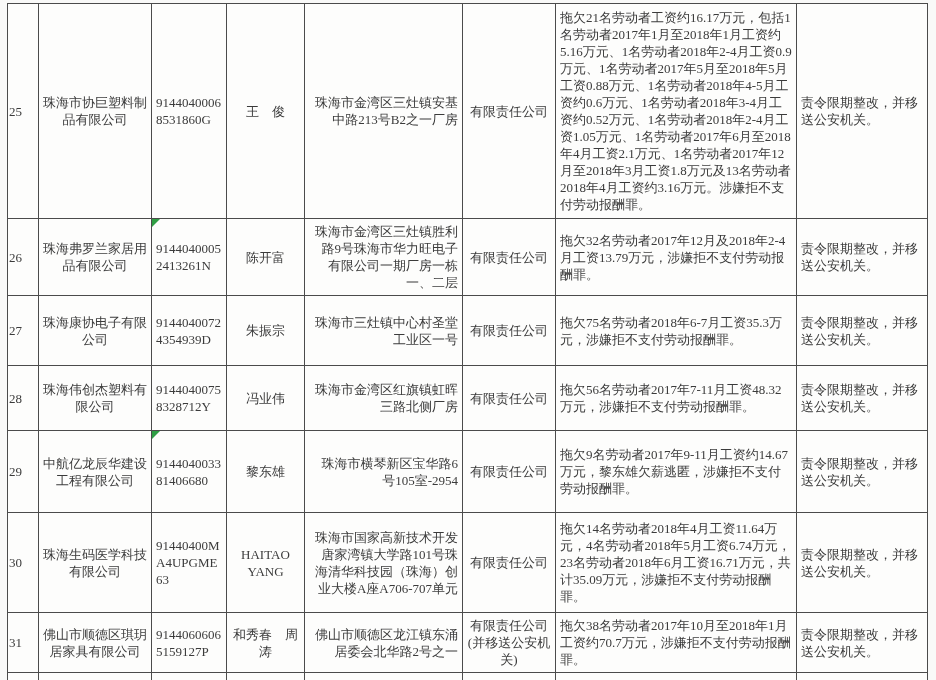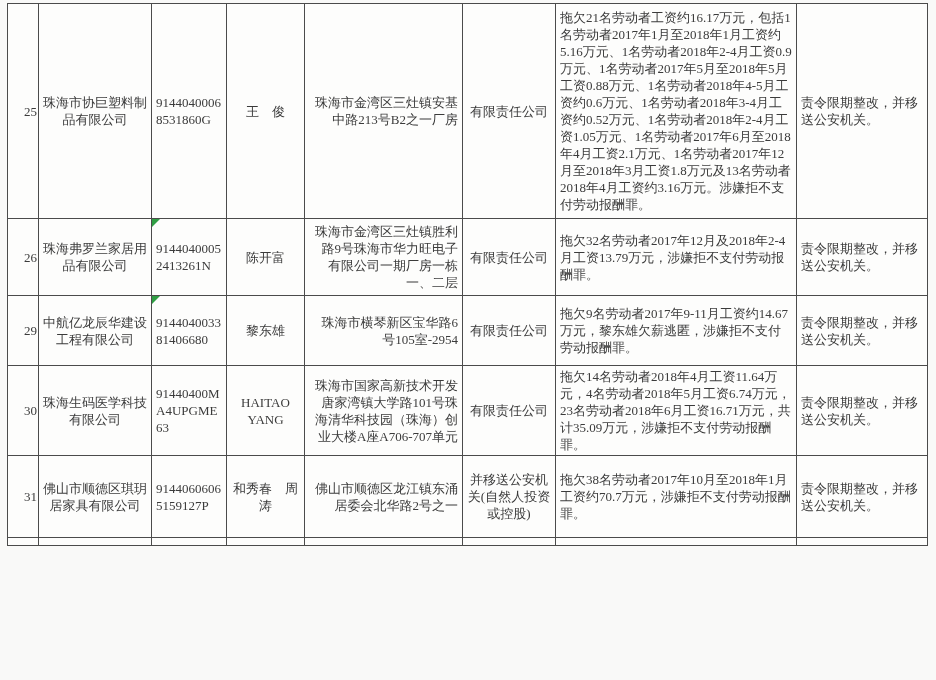--- a/index.html
+++ b/index.html
@@ -16,21 +16,21 @@
   td{
     border:1px solid #4b4b4b;
     vertical-align:middle;
     color:#3b3b3b;
     font-size:13px;
     line-height:17px;
     padding:2px 4px;
     overflow:hidden;
     word-break:break-word;
   }
-  .c-no{text-align:right;padding:2px 1px;}
+  .c-no{text-align:left;padding:2px 1px;}
   .c-company{text-align:center;}
   .c-code{word-break:break-all;text-align:left;}
   .c-person{text-align:center;font-family:Liberation Serif, serif;}
   .c-address{text-align:right;}
   .c-type{text-align:center;padding:2px 2px;margin-left:41px;}
   .c-violation{text-align:left;margin-left:32px;}
   .c-penalty{text-align:left;}
   
   tbody tr:nth-child(1){height:215px;}
   tbody tr:nth-child(2){height:77px;}
@@ -81,20 +81,40 @@
     <td class="c-no">26</td>
     <td class="c-company">珠海弗罗兰家居用品有限公司</td>
     <td class="c-code marker">91440400052413261N</td>
     <td class="c-person">陈开富</td>
     <td class="c-address">珠海市金湾区三灶镇胜利路9号珠海市华力旺电子有限公司一期厂房一栋一、二层</td>
     <td class="c-type">有限责任公司</td>
     <td class="c-violation">拖欠32名劳动者2017年12月及2018年2-4月工资13.79万元，涉嫌拒不支付劳动报酬罪。</td>
     <td class="c-penalty">责令限期整改，并移送公安机关。</td>
   </tr>
         <tr>
+    <td class="c-no">27</td>
+    <td class="c-company">珠海康协电子有限公司</td>
+    <td class="c-code">91440400724354939D</td>
+    <td class="c-person">朱振宗</td>
+    <td class="c-address">珠海市三灶镇中心村圣堂工业区一号</td>
+    <td class="c-type">有限责任公司</td>
+    <td class="c-violation">拖欠75名劳动者2018年6-7月工资35.3万元，涉嫌拒不支付劳动报酬罪。</td>
+    <td class="c-penalty">责令限期整改，并移送公安机关。</td>
+  </tr>
+        <tr>
+    <td class="c-no">28</td>
+    <td class="c-company">珠海伟创杰塑料有限公司</td>
+    <td class="c-code">91440400758328712Y</td>
+    <td class="c-person">冯业伟</td>
+    <td class="c-address">珠海市金湾区红旗镇虹晖三路北侧厂房</td>
+    <td class="c-type">有限责任公司</td>
+    <td class="c-violation">拖欠56名劳动者2017年7-11月工资48.32万元，涉嫌拒不支付劳动报酬罪。</td>
+    <td class="c-penalty">责令限期整改，并移送公安机关。</td>
+  </tr>
+        <tr>
     <td class="c-no">29</td>
     <td class="c-company">中航亿龙辰华建设工程有限公司</td>
     <td class="c-code marker">914404003381406680</td>
     <td class="c-person">黎东雄</td>
     <td class="c-address">珠海市横琴新区宝华路6号105室-2954</td>
     <td class="c-type">有限责任公司</td>
     <td class="c-violation">拖欠9名劳动者2017年9-11月工资约14.67万元，黎东雄欠薪逃匿，涉嫌拒不支付劳动报酬罪。</td>
     <td class="c-penalty">责令限期整改，并移送公安机关。</td>
   </tr>
         <tr>
@@ -106,21 +126,21 @@
     <td class="c-type">有限责任公司</td>
     <td class="c-violation">拖欠14名劳动者2018年4月工资11.64万元，4名劳动者2018年5月工资6.74万元，23名劳动者2018年6月工资16.71万元，共计35.09万元，涉嫌拒不支付劳动报酬罪。</td>
     <td class="c-penalty">责令限期整改，并移送公安机关。</td>
   </tr>
         <tr>
     <td class="c-no">31</td>
     <td class="c-company">佛山市顺德区琪玥居家具有限公司</td>
     <td class="c-code">91440606065159127P</td>
     <td class="c-person">和秀春　周涛</td>
     <td class="c-address">佛山市顺德区龙江镇东涌居委会北华路2号之一</td>
-    <td class="c-type">并移送公安机关(自然人投资或控股)</td>
+    <td class="c-type">有限责任公司(并移送公安机关)</td>
     <td class="c-violation">拖欠38名劳动者2017年10月至2018年1月工资约70.7万元，涉嫌拒不支付劳动报酬罪。</td>
     <td class="c-penalty">责令限期整改，并移送公安机关。</td>
   </tr>
         <tr class="stub">
           <td></td>
           <td></td>
           <td></td>
           <td></td>
           <td></td>
           <td></td>

